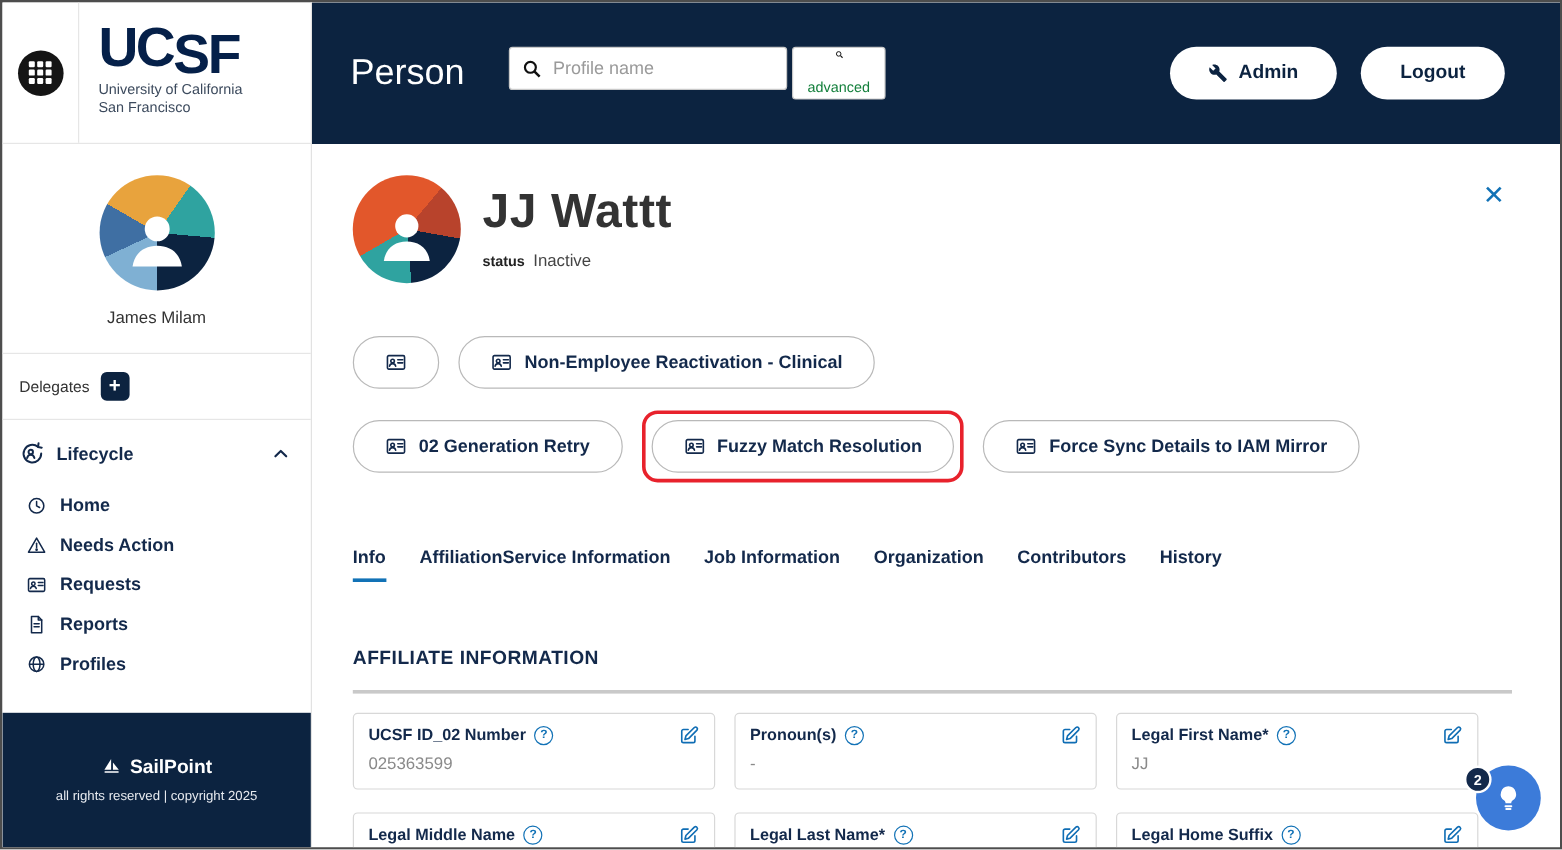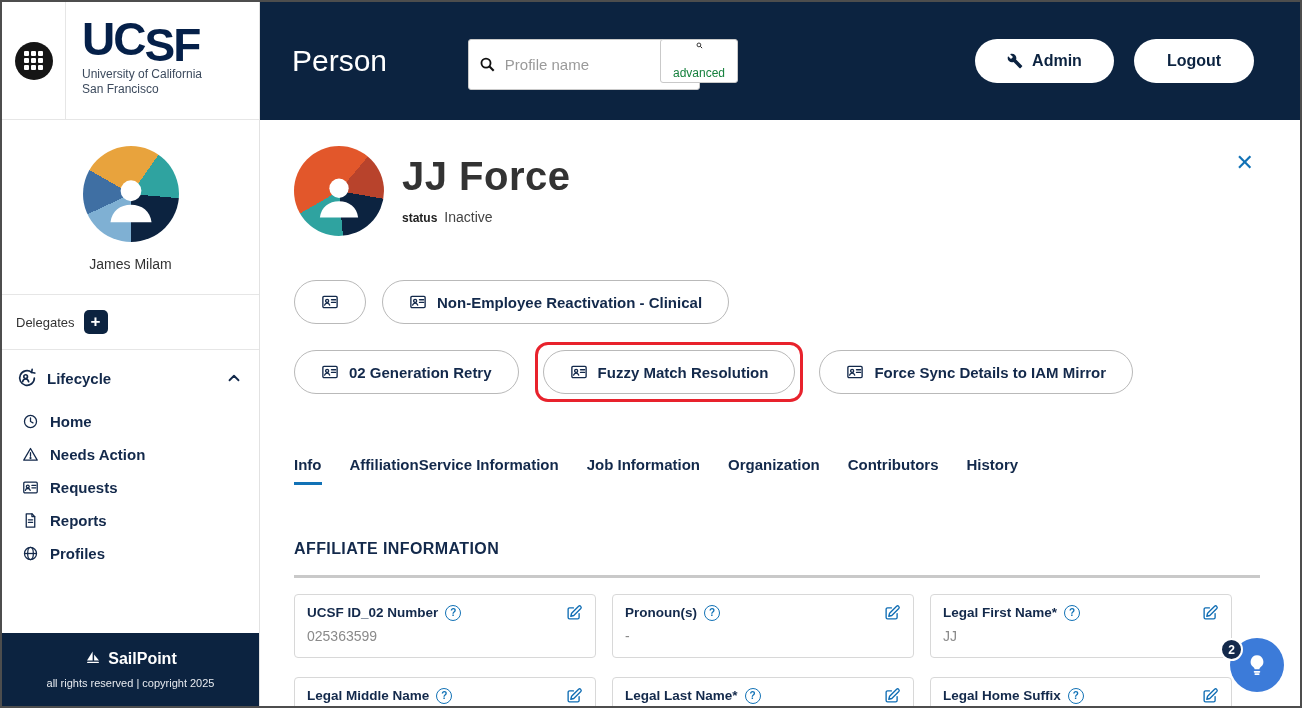--- a/index.html
+++ b/index.html
@@ -3,22 +3,22 @@
 <meta charset="utf-8">
 <style>
   html,body{margin:0;padding:0;background:#f2f2f2;}
   .canvas{position:relative;width:1302px;height:708px;background:#fff;border:2px solid #4d4d4d;
           box-sizing:border-box;overflow:hidden;font-family:"Liberation Sans",sans-serif;}
   .canvas *{box-sizing:border-box;}
 
   
   .topbar{position:absolute;left:258px;top:0;right:0;height:118px;background:#0c2340;}
   .person-title{position:absolute;left:32px;top:42px;color:#fff;font-size:30px;font-weight:400;}
-  .searchbox{position:absolute;left:164px;top:37px;width:232px;height:51px;background:#fff;
-             border:1px solid #c9c9c9;border-radius:3px;display:flex;align-items:center;padding:0 10px;gap:7px;color:#111;margin-left:44px;}
+  .searchbox{position:absolute;left:164px;top:37px;width:232px;height:36px;background:#fff;
+             border:1px solid #c9c9c9;border-radius:3px;display:flex;align-items:center;padding:0 10px;gap:7px;color:#111;}
   .searchbox input{border:none;outline:none;font-size:15px;width:100%;color:#333;
                    font-family:"Liberation Sans",sans-serif;}
   .searchbox input::placeholder{color:#9a9a9a;}
   .advancedbox{position:absolute;left:400px;top:37px;width:78px;height:44px;background:#fff;
                border:1px solid #c9c9c9;border-radius:3px;display:flex;flex-direction:column;
                align-items:center;justify-content:center;cursor:pointer;color:#222;padding:2px 0;}
   .advancedbox .adv-label{font-size:12px;color:#15803d;margin-top:17px;}
   .pill-btn{position:absolute;top:37px;height:44px;background:#fff;border:none;border-radius:22px;
             display:flex;align-items:center;justify-content:center;gap:9px;color:#0c2340;
             font-weight:bold;font-size:16px;cursor:pointer;font-family:"Liberation Sans",sans-serif;}
@@ -52,21 +52,21 @@
 
   .lifecycle-row{display:flex;align-items:center;gap:9px;padding:17px 16px 12px 14px;color:#13294b;
                  font-weight:bold;font-size:15px;cursor:pointer;}
   .lifecycle-row .chev{margin-left:auto;display:flex;}
 
   .side-menu{list-style:none;margin:4px 0 0 0;padding:0;}
   .side-menu li{display:flex;align-items:center;gap:11px;padding:8px 14px 8px 20px;color:#13294b;
                 font-weight:bold;font-size:15px;cursor:pointer;}
   .side-menu li svg{flex:0 0 auto;}
 
-  .side-footer{position:absolute;left:0;right:0;bottom:0;height:73px;background:#0c2340;color:#fff;
+  .side-footer{position:absolute;left:0;right:0;bottom:0;height:112px;background:#0c2340;color:#fff;
                display:flex;flex-direction:column;align-items:center;justify-content:center;gap:9px;}
   .sailpoint-row{display:flex;align-items:center;gap:6px;font-weight:bold;font-size:16px;}
   .copyright{font-size:11px;color:#e7eaef;}
 
   
   .main{position:absolute;left:258px;top:118px;right:0;bottom:0;background:#fff;overflow:hidden;}
   .close-x{position:absolute;right:46px;top:32px;color:#1272b6;font-size:22px;line-height:1;cursor:pointer;}
 
   .profile-head{position:absolute;left:34px;top:26px;display:flex;gap:18px;}
   .profile-avatar{position:relative;width:90px;height:90px;border-radius:50%;overflow:hidden;flex:0 0 auto;
@@ -264,21 +264,21 @@
     <span class="close-x">✕</span>
 
     <div class="profile-head">
       <div class="profile-avatar">
         <svg width="54" height="54" viewBox="0 0 24 24" fill="#fff">
           <circle cx="12" cy="9" r="4.3"></circle>
             <path d="M3.5 22c.6-4.6 4-7.2 8.5-7.2s7.9 2.6 8.5 7.2z"></path>
         </svg>
       </div>
       <div>
-        <div class="profile-name">JJ Force</div>
+        <div class="profile-name">JJ Wattt</div>
         <div class="status-row">
           <span class="status-label">status</span>
           <span class="status-value">Inactive</span>
         </div>
       </div>
     </div>
 
     <div class="actions-row row1">
       <button class="action-btn">
         <svg width="18" height="18" viewBox="0 0 24 24" fill="none" stroke="#13294b" stroke-width="1.8" stroke-linecap="round">

